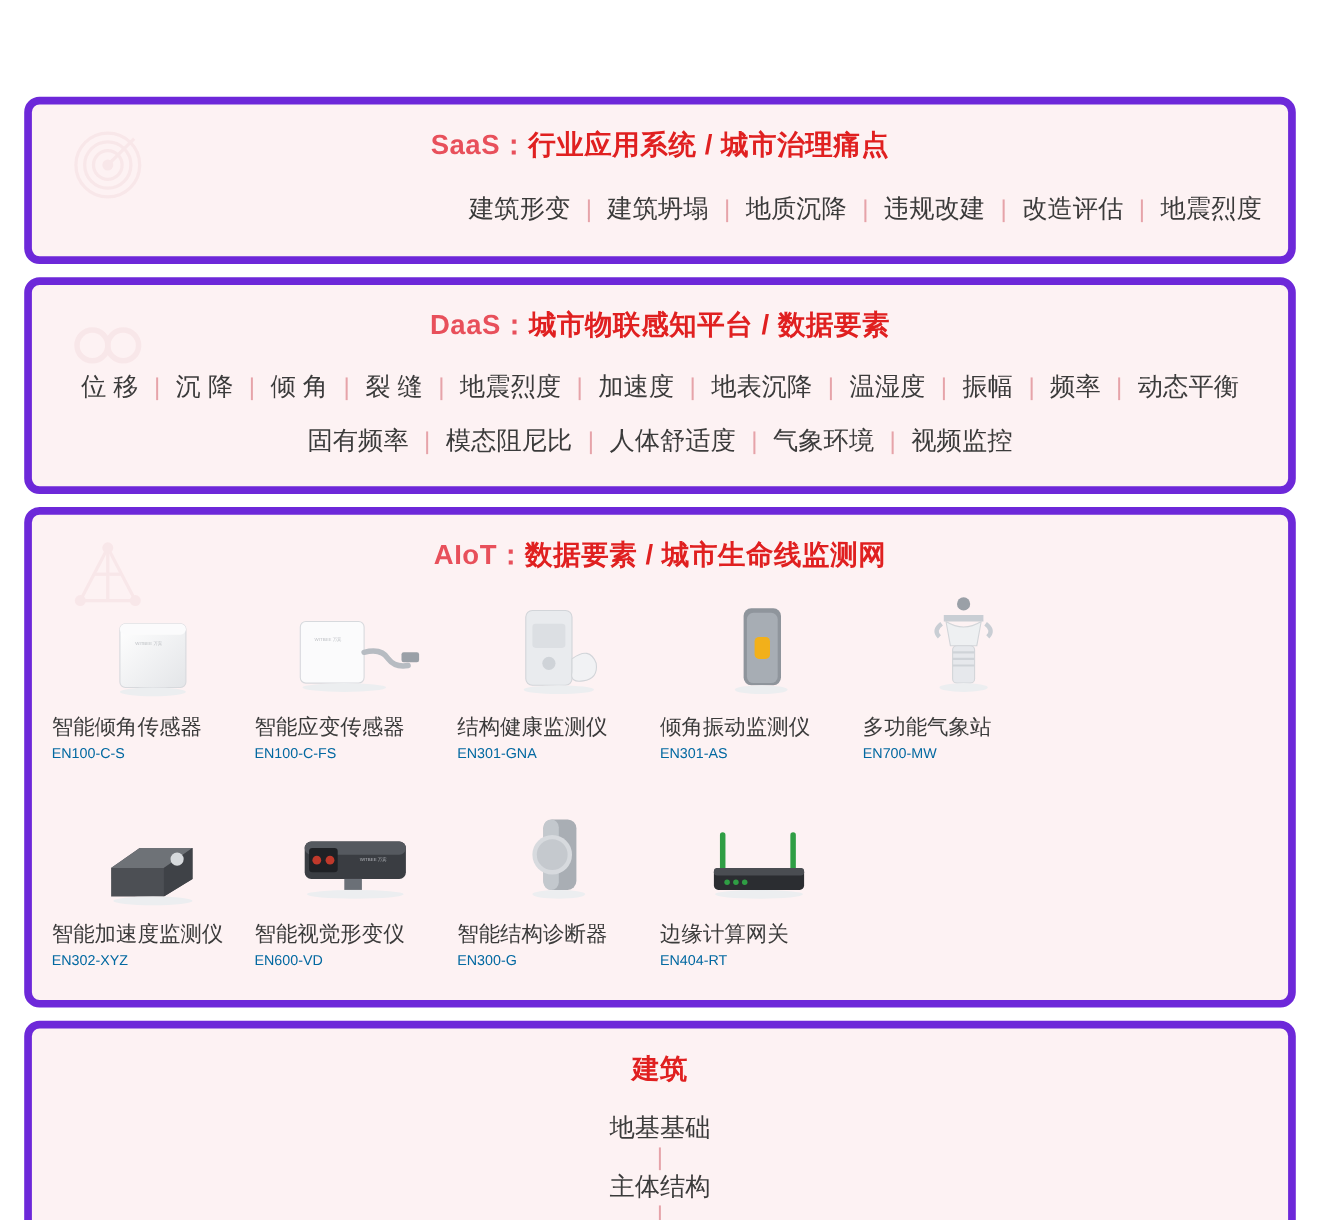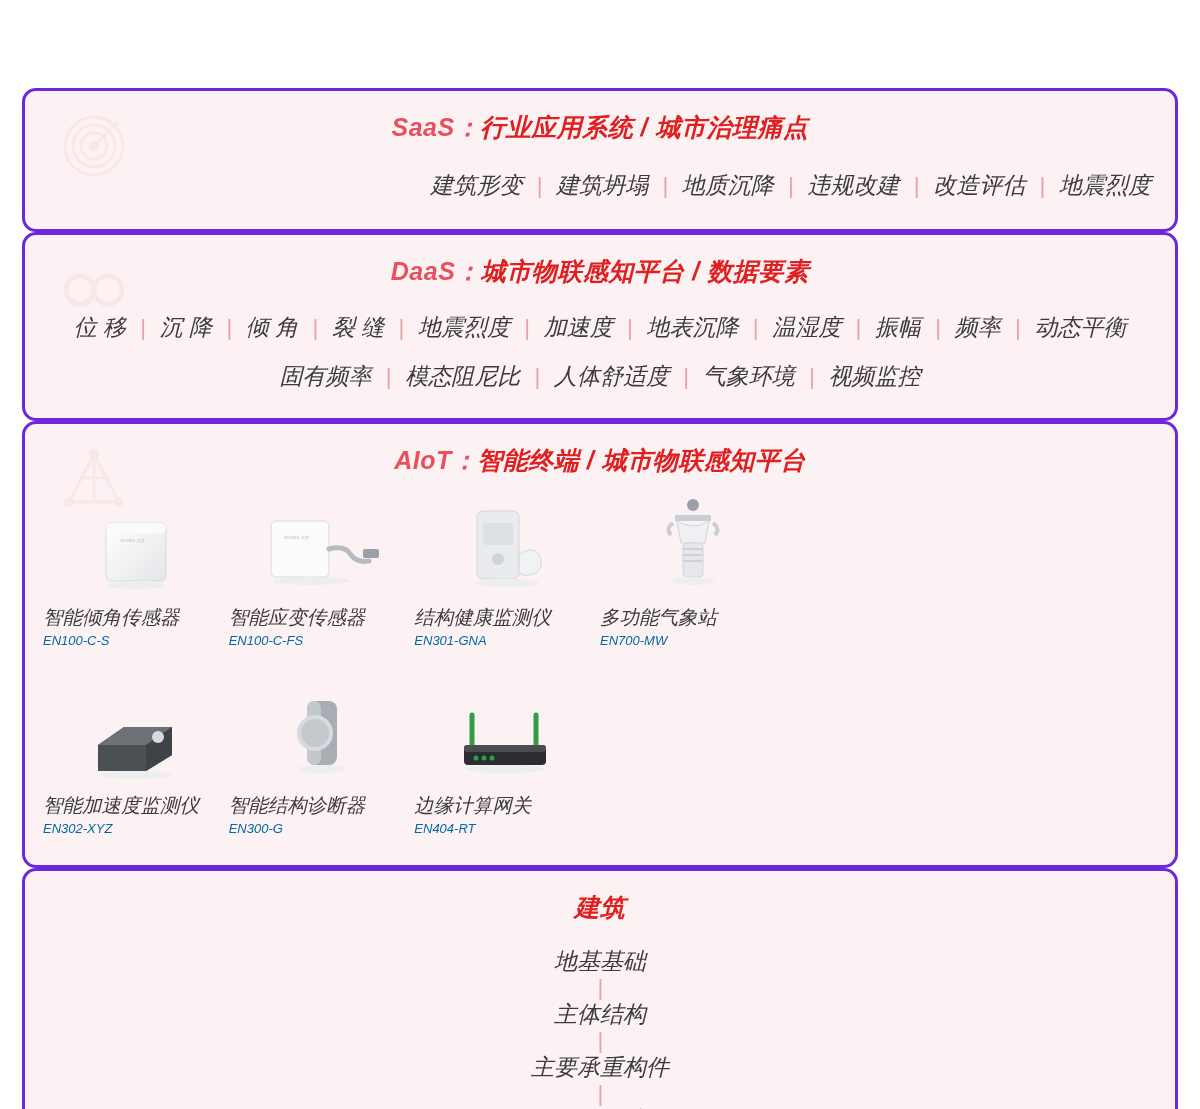--- a/index.html
+++ b/index.html
@@ -18,24 +18,24 @@
     position: relative;
     width: 1200px;
     height: 1109px;
     box-sizing: border-box;
     padding: 88px 22px 0 22px;
   }
 
   .panel {
     position: relative;
     background: #fdf2f3;
-    border: 3px solid #6d28d9;
+    border: 7px solid #6d28d9;
     border-radius: 14px;
+    margin-bottom: 12px;
     overflow: hidden;
-    font-style: italic;
   }
 
   .panel-title {
     text-align: center;
     font-size: 25px;
     font-weight: bold;
     letter-spacing: 0.5px;
     padding-top: 20px;
   }
   .panel-title .t-en {
@@ -220,21 +220,21 @@
         </g>
         <g fill="#f4dadd">
           <circle cx="37" cy="12" r="5"></circle>
           <circle cx="12" cy="60" r="5"></circle>
           <circle cx="62" cy="60" r="5"></circle>
         </g>
       </svg>
     </div>
 
     <div class="panel-title">
-      <span class="t-en">AIoT：</span><span class="t-cn">智能终端 / 城市物联感知平台</span>
+      <span class="t-en">AIoT：</span><span class="t-cn">数据要素 / 城市生命线监测网</span>
     </div>
 
     <div class="device-grid device-row-1">
 
       <div class="device">
         <div class="device-img">
           <svg width="104" height="100" viewBox="0 0 104 100">
             <defs>
               <linearGradient id="g1" x1="0" y1="0" x2="1" y2="1">
                 <stop offset="0" stop-color="#ffffff"></stop>
@@ -273,20 +273,32 @@
             <circle cx="51" cy="62" r="6" fill="#cfd3d8"></circle>
             <path d="M72 58 q16 -12 22 4 q2 14 -12 16 q-12 2 -10 -8 z" fill="#f1f2f4" stroke="#d2d5d9"></path>
             <ellipse cx="60" cy="86" rx="32" ry="4" fill="#eceef0"></ellipse>
           </svg>
         </div>
         <div class="device-name">结构健康监测仪</div>
         <div class="device-model">EN301-GNA</div>
       </div>
 
 
+      <div class="device">
+        <div class="device-img">
+          <svg width="100" height="100" viewBox="0 0 100 100">
+            <rect x="34" y="12" width="34" height="70" rx="7" fill="#8f959c"></rect>
+            <rect x="37" y="16" width="28" height="64" rx="6" fill="#a7adb4"></rect>
+            <rect x="44" y="38" width="14" height="20" rx="4" fill="#f2b01a"></rect>
+            <ellipse cx="50" cy="86" rx="24" ry="4" fill="#eceef0"></ellipse>
+          </svg>
+        </div>
+        <div class="device-name">倾角振动监测仪</div>
+        <div class="device-model">EN301-AS</div>
+      </div>
 
       <div class="device">
         <div class="device-img">
           <svg width="100" height="104" viewBox="0 0 100 104">
             <circle cx="50" cy="12" r="6" fill="#9aa0a7"></circle>
             <path d="M32 22 h36 v6 h-36 z" fill="#c9ced4"></path>
             <path d="M34 28 q16 10 32 0 l-4 22 h-24 z" fill="#eef0f2" stroke="#d2d5d9"></path>
             <path d="M30 30 q-8 6 -2 12" fill="none" stroke="#c9ced4" stroke-width="4"></path>
             <path d="M70 30 q8 6 2 12" fill="none" stroke="#c9ced4" stroke-width="4"></path>
             <rect x="40" y="50" width="20" height="34" rx="4" fill="#e6e8ec" stroke="#d2d5d9"></rect>
@@ -310,20 +322,36 @@
             <circle cx="82" cy="42" r="6" fill="#d7dadd"></circle>
             <ellipse cx="60" cy="80" rx="36" ry="4" fill="#eceef0"></ellipse>
           </svg>
         </div>
         <div class="device-name">智能加速度监测仪</div>
         <div class="device-model">EN302-XYZ</div>
       </div>
 
 
 
+      <div class="device">
+        <div class="device-img">
+          <svg width="160" height="90" viewBox="0 0 160 90">
+            <rect x="34" y="26" width="92" height="34" rx="6" fill="#3a3d42"></rect>
+            <rect x="34" y="26" width="92" height="12" rx="6" fill="#55595f"></rect>
+            <rect x="38" y="32" width="26" height="22" rx="3" fill="#1f2125"></rect>
+            <circle cx="45" cy="43" r="4" fill="#c0392b"></circle>
+            <circle cx="57" cy="43" r="4" fill="#c0392b"></circle>
+            <text class="brandmark" x="84" y="44" fill="#cfd3d8">WITBEE 万宾</text>
+            <rect x="70" y="60" width="16" height="10" fill="#6b7077"></rect>
+            <ellipse cx="80" cy="74" rx="44" ry="4" fill="#eceef0"></ellipse>
+          </svg>
+        </div>
+        <div class="device-name">智能视觉形变仪</div>
+        <div class="device-model">EN600-VD</div>
+      </div>
 
       <div class="device">
         <div class="device-img">
           <svg width="100" height="90" viewBox="0 0 100 90">
             <rect x="36" y="6" width="30" height="64" rx="8" fill="#a9aeb4"></rect>
             <rect x="36" y="6" width="14" height="64" rx="7" fill="#c3c8cd"></rect>
             <circle cx="44" cy="38" r="18" fill="#d7dade"></circle>
             <circle cx="44" cy="38" r="14" fill="#c5c9ce"></circle>
             <ellipse cx="50" cy="74" rx="24" ry="4" fill="#eceef0"></ellipse>
           </svg>

